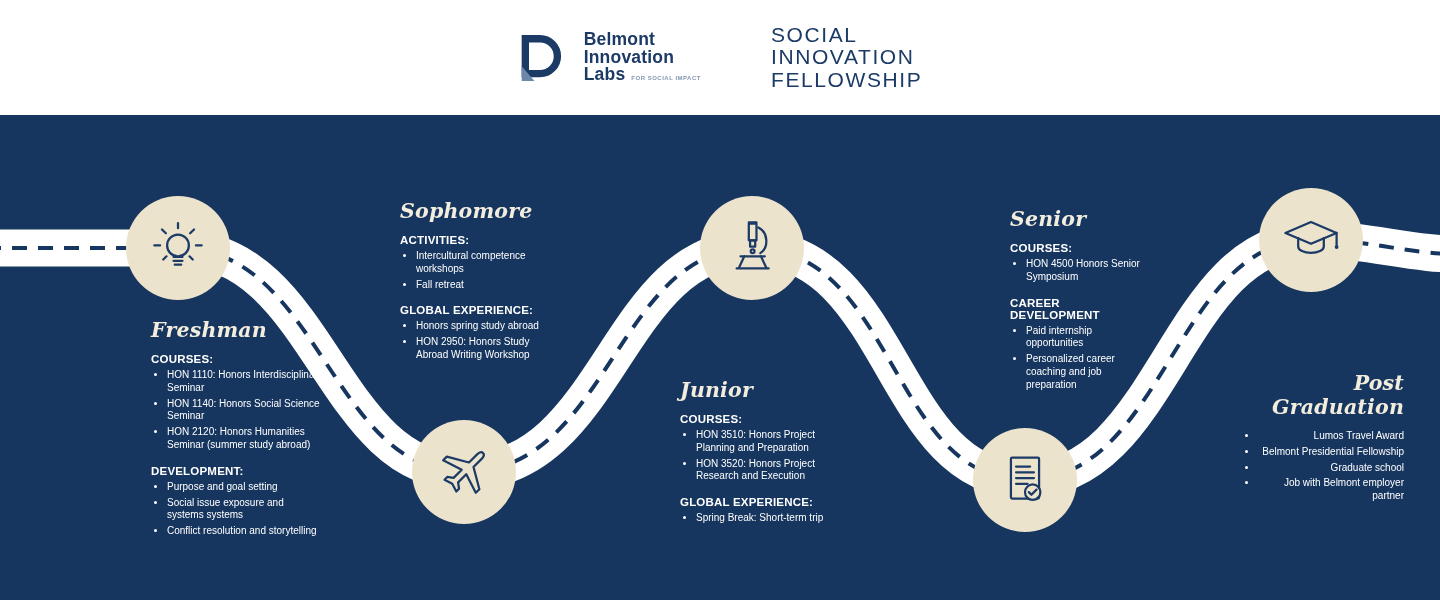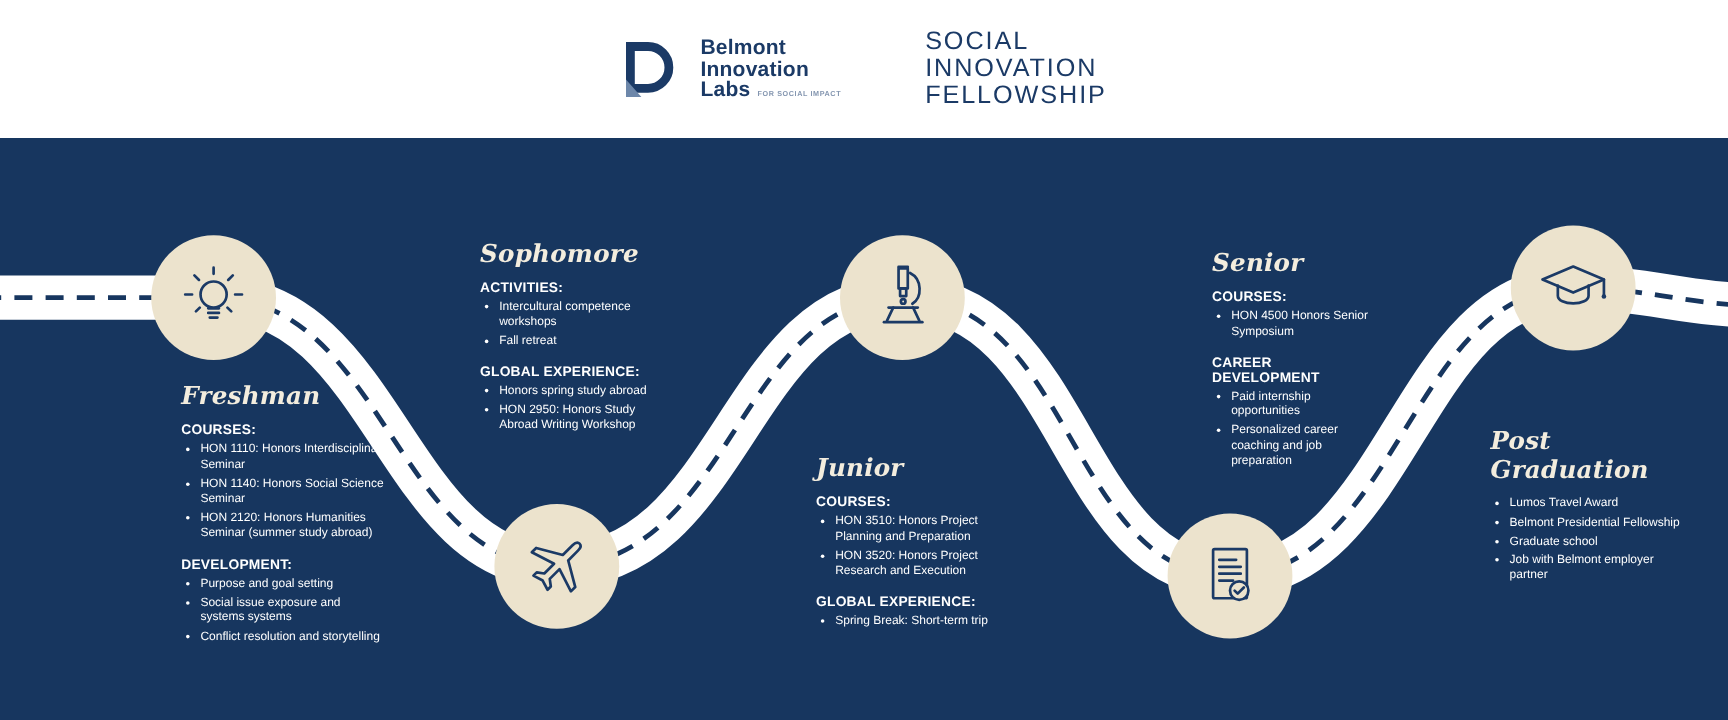--- a/index.html
+++ b/index.html
@@ -42,21 +42,21 @@
   }
   .sec{margin-bottom:13px;}
   .sec-label{font-weight:bold;font-size:11.5px;color:#ffffff;margin:0 0 4px 0;letter-spacing:0.2px;}
   .stage ul{margin:0;padding-left:16px;list-style:disc;}
   .stage li{font-size:10px;line-height:1.28;margin-bottom:3px;}
   
   .stage-freshman{left:120px;top:203px;width:172px;margin-left:31px;}
   .stage-sophomore{left:400px;top:84px;width:160px;}
   .stage-junior{left:680px;top:225px;width:168px;margin-top:38px;}
   .stage-senior{left:1010px;top:92px;width:142px;}
-  .stage-postgrad{left:1242px;top:240px;width:162px;}
+  .stage-postgrad{left:1242px;top:256px;width:162px;text-align:right;}
   
   .ms-freshman{left:126px;top:81px;}
   .ms-sophomore{left:412px;top:305px;}
   .ms-junior{left:700px;top:81px;}
   .ms-senior{left:973px;top:313px;}
   .ms-postgrad{left:1259px;top:73px;}
 </style>
 </head>
 <body>
 

